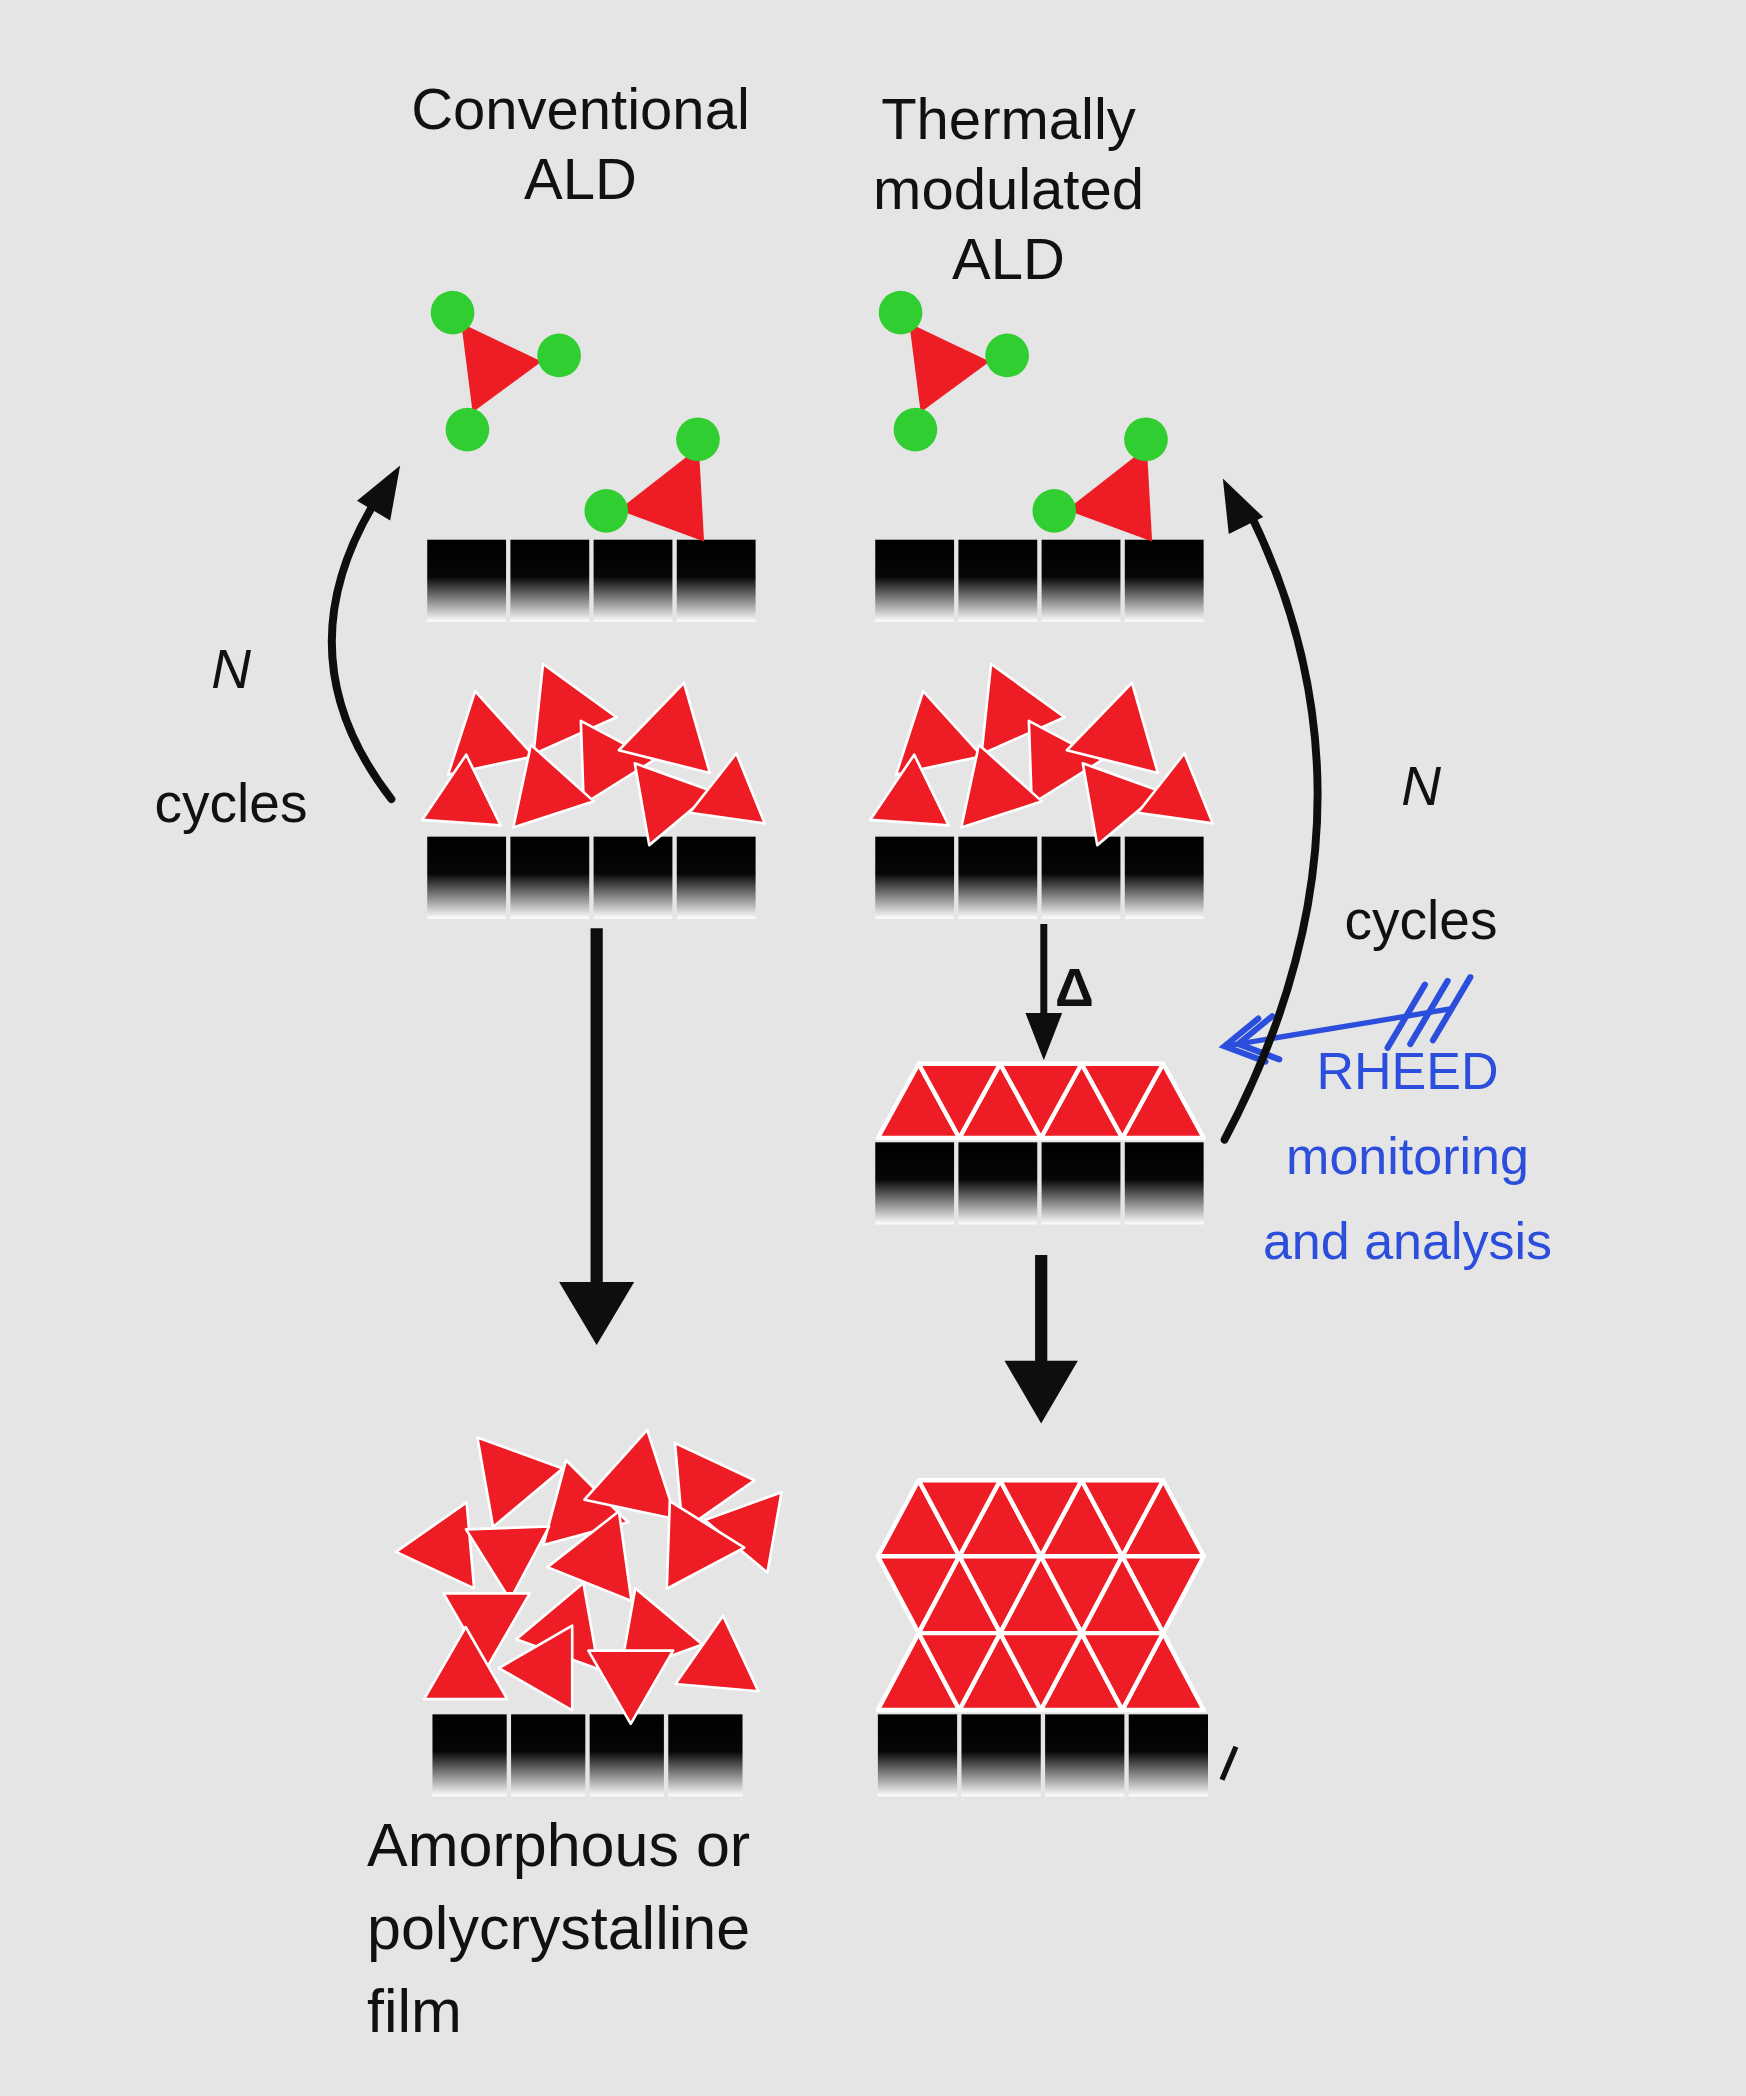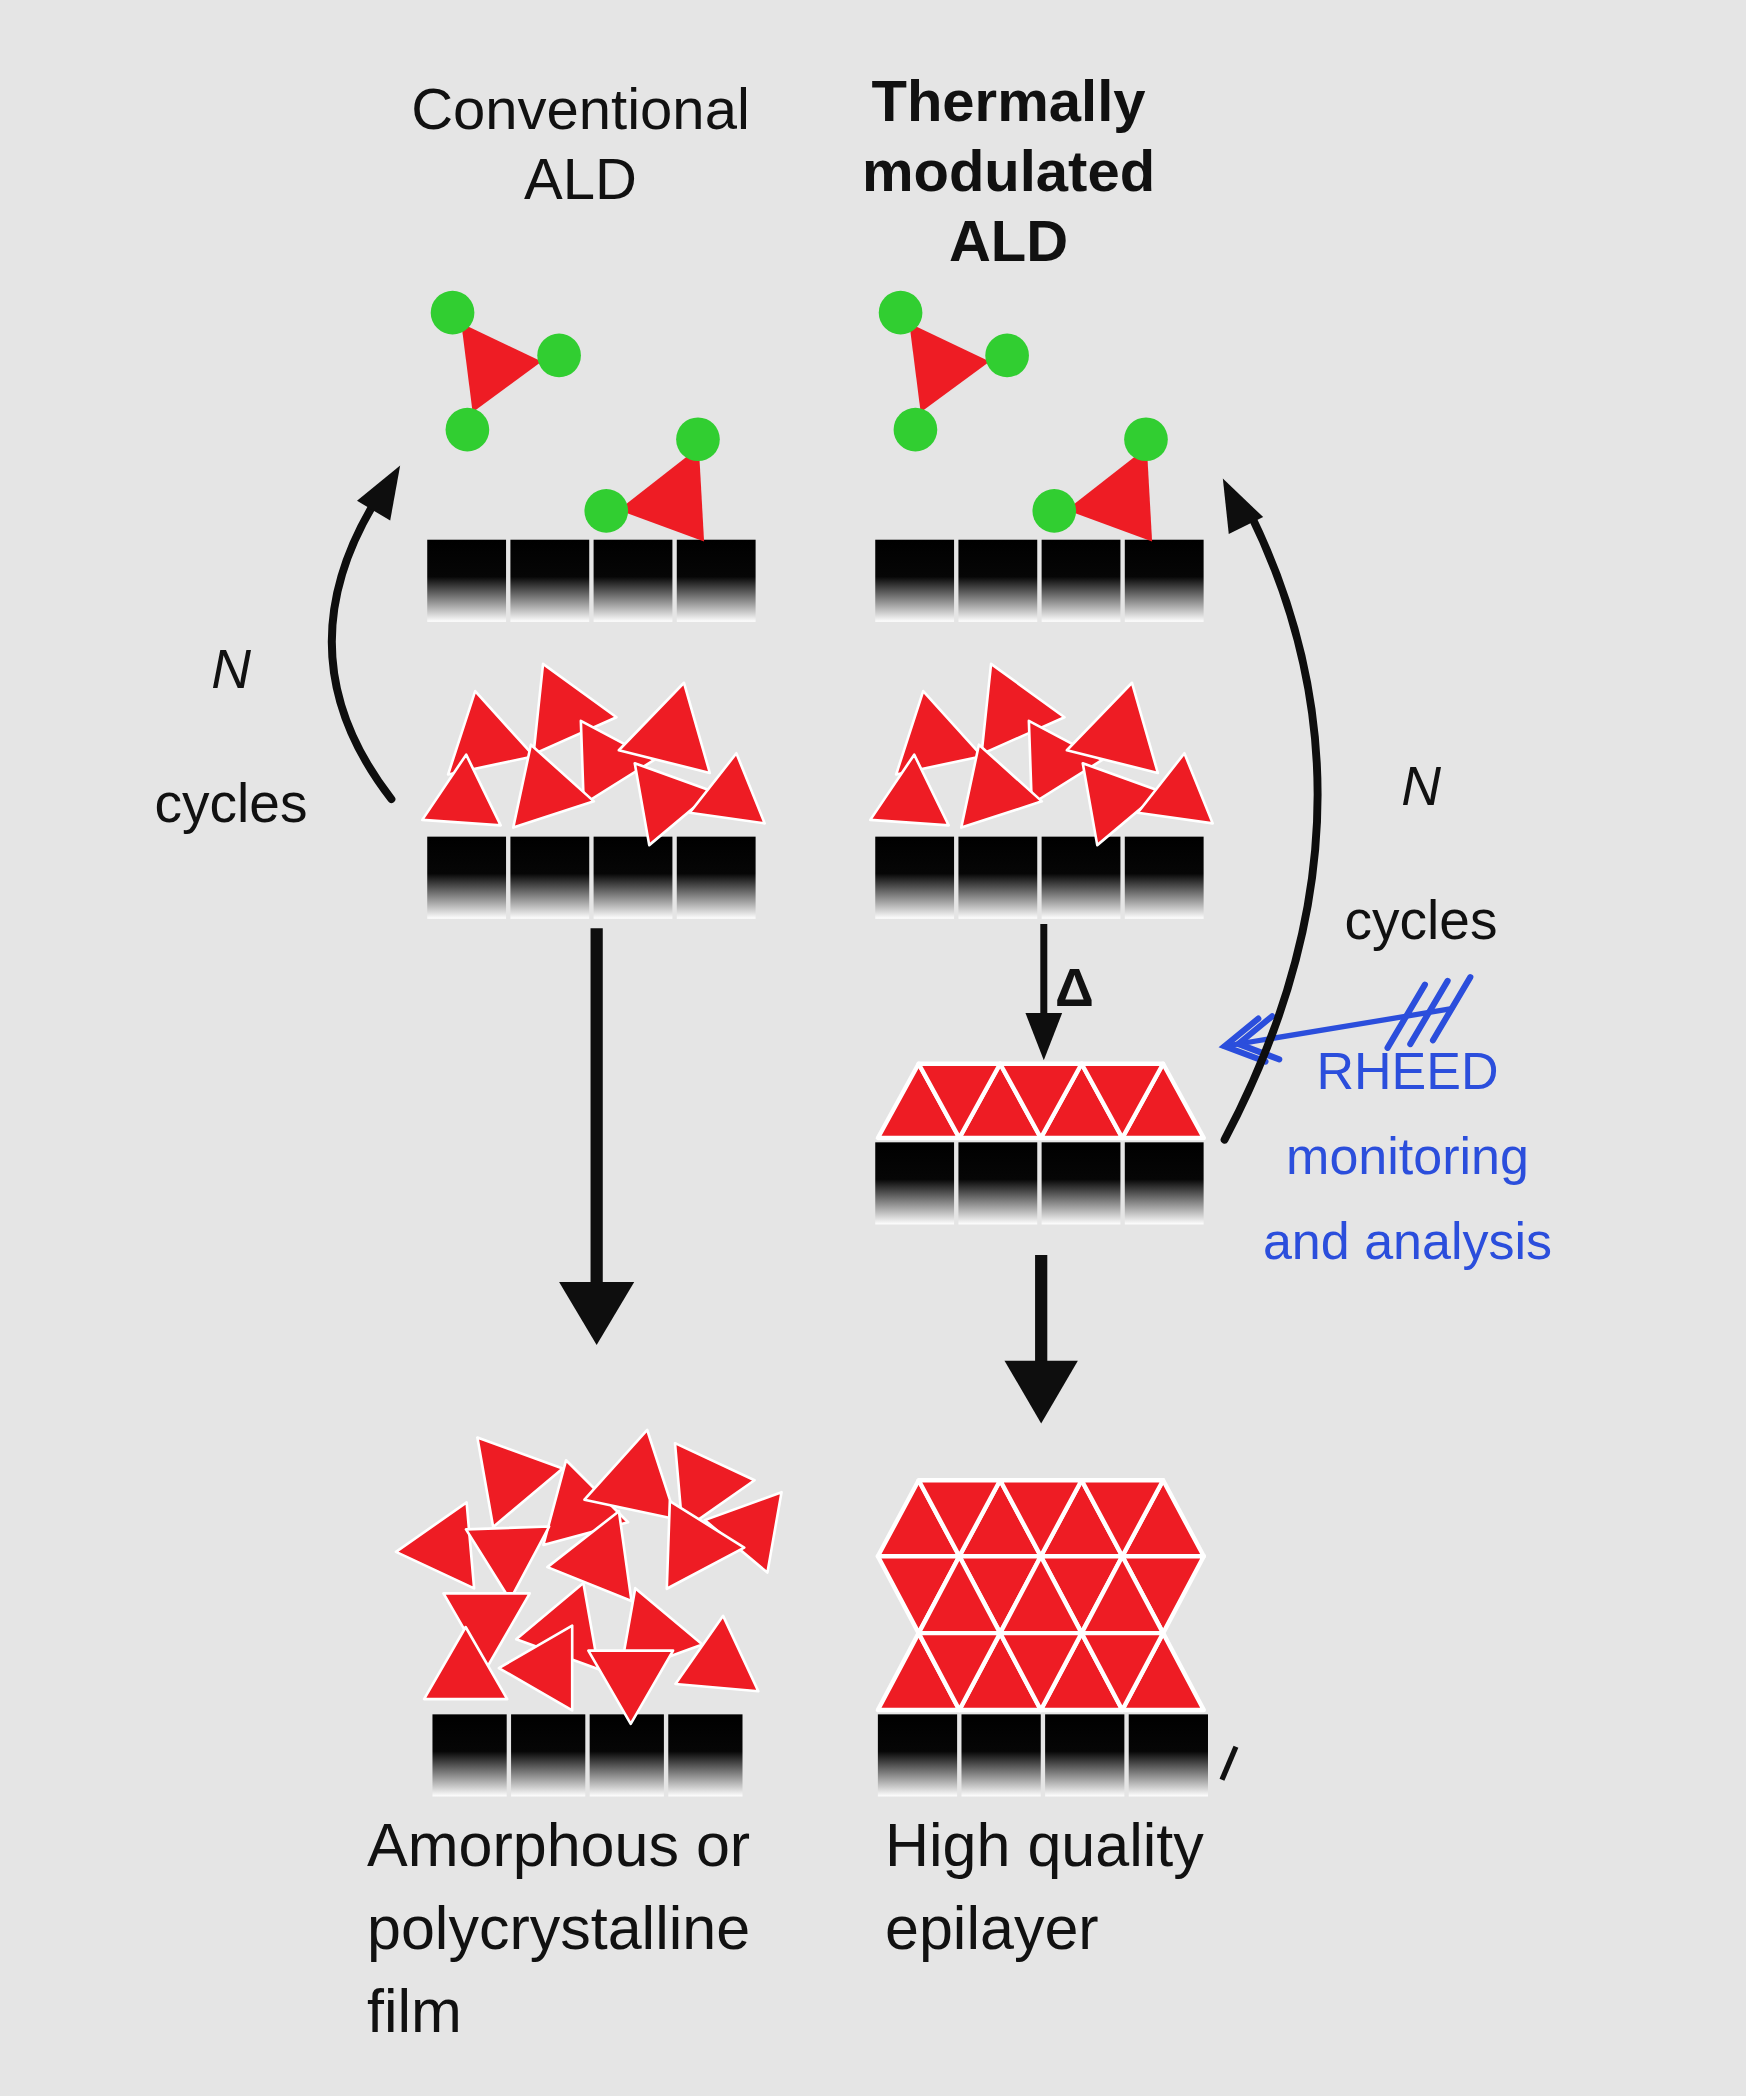--- a/index.html
+++ b/index.html
@@ -7,21 +7,21 @@
   }
   html,body{margin:0;padding:0;background:#fff;}
   .canvas{
     position:relative; width:1747px; height:2096px; background:#e5e5e5;
     font-family:"Liberation Sans", sans-serif; color:#111; overflow:hidden;
   }
   .canvas svg{position:absolute; left:0; top:0;}
   .lbl{position:absolute; white-space:pre-line;}
   .title{font-size:58px; line-height:70px; text-align:center; width:437px;}
   #title-left{left:362px; top:74px;}
-  #title-right{left:790px; top:66px;font-weight:bold;}
+  #title-right{left:790px; top:84px;}
   .cycles{width:262px; text-align:center; font-size:55px; line-height:67px;}
   #cycles-left{left:100px; top:569px;}
   #cycles-right{left:1290px; top:686px;}
   .cycles .sym{font-style:italic; display:block;}
   .cycles .word{display:block;}
   #delta{left:1055px; top:956px; font-size:54px; font-weight:600;}
   #rheed{left:1185px; top:1029px; width:445px; text-align:center;
          font-size:52px; line-height:85px; color:var(--blue);}
   .result{font-size:61px; line-height:83px; width:524px; text-align:left;}
   #result-left{left:367px; top:1804px;}
@@ -224,16 +224,14 @@
   <div class="lbl" id="delta">Δ</div>
 
   <div class="lbl" id="rheed">RHEED
 monitoring
 and analysis</div>
 
   <div class="lbl result" id="result-left">Amorphous or
 polycrystalline
 film</div>
 
-  <div class="lbl result" id="result-right">High quality
-epilayer</div>
 </div>
 
 
 </body></html>

